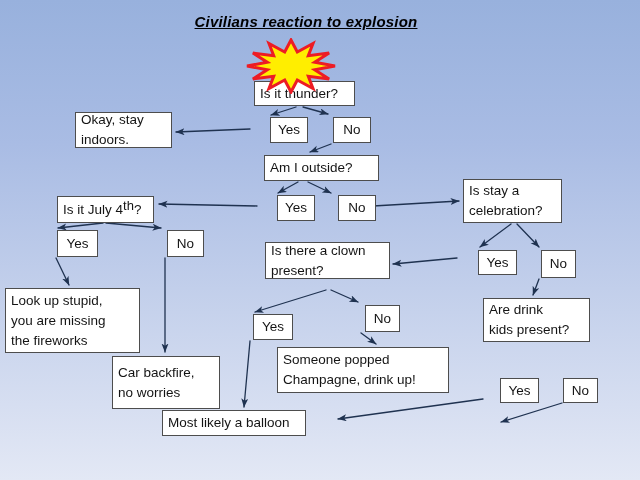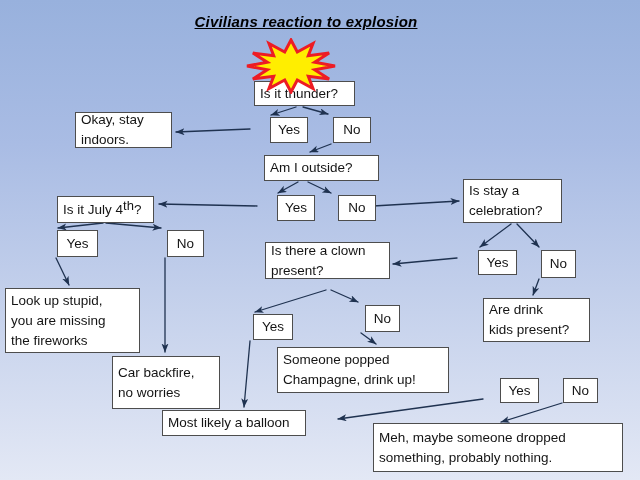--- a/index.html
+++ b/index.html
@@ -131,18 +131,14 @@
     <span class="lbl">Car backfire,
 no worries</span>
   </div>
   <div class="node" style="left:277px;top:347px;width:172px;height:46px">
     <span class="lbl">Someone popped
 Champagne, drink up!</span>
   </div>
   <div class="node" style="left:162px;top:410px;width:144px;height:26px">
     <span class="lbl">Most likely a balloon</span>
   </div>
-  <div class="node" style="left:373px;top:423px;width:250px;height:49px">
-    <span class="lbl">Meh, maybe someone dropped
-something, probably nothing.</span>
-  </div>
 
 </div>
 
 </body></html>

